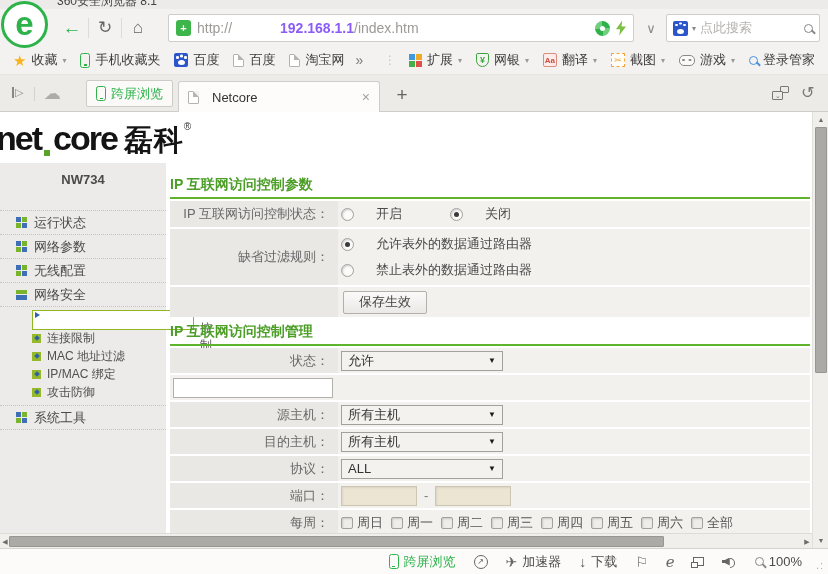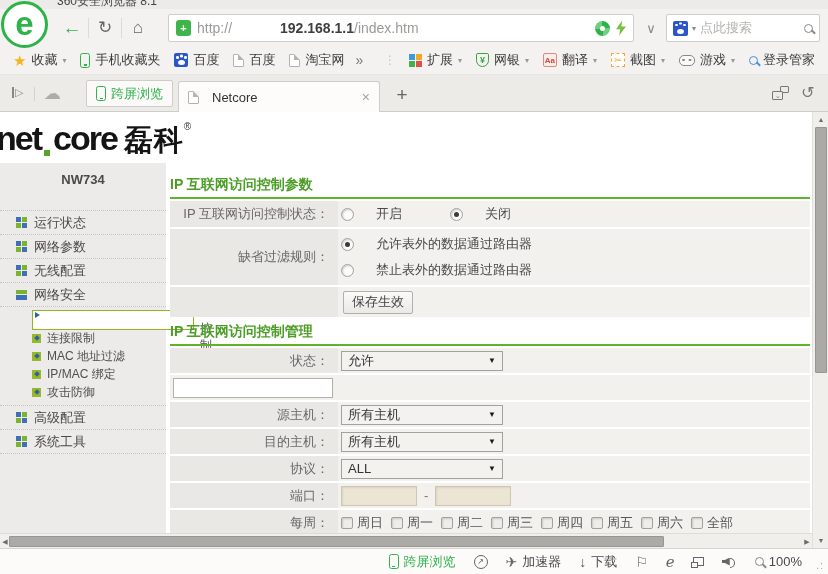--- a/index.html
+++ b/index.html
@@ -18,21 +18,21 @@
 
   
   .toolbar { position:absolute; left:0; top:9px; width:828px; height:37px; background:#f4f2f1; }
   .navgrp { position:absolute; left:56px; top:4px; height:29px; display:flex; align-items:center; }
   .tbtn { width:32px; height:28px; display:flex; align-items:center; justify-content:center; font-size:17px; color:#666; cursor:default; }
   .tbtn.back { color:#2db34a; font-weight:700; font-size:19px; }
   .vsep { width:1px; height:20px; background:#dddbd8; }
   .urlbar { position:absolute; left:168px; top:5px; width:466px; height:28px; background:#fff;
     border:1px solid #cfcdc9; border-radius:2px; display:flex; align-items:center; padding:0 7px; gap:6px; }
   .url { font-size:14px; white-space:nowrap; }
-  .url .dim { color:#9c9a97; } .url .host { color:#404040; font-weight:700;padding-left:48px; }
+  .url .dim { color:#9c9a97; } .url .host { color:#8b5cf6; font-weight:700;padding-left:48px; }
   .spacer { flex:1; }
   .ic-pin { width:15px; height:15px; border-radius:50%;
     background:conic-gradient(#2db34a 0 25%,#6fcf7f 25% 50%,#2db34a 50% 75%,#6fcf7f 75%); position:relative; }
   .ic-pin::after { content:''; position:absolute; inset:5px; background:#fff; border-radius:50%; }
   .ic-bolt { width:10px; height:15px; background:#7cc043; clip-path:polygon(62% 0,0 58%,42% 58%,32% 100%,100% 40%,55% 40%); }
   .chevbtn { position:absolute; left:640px; top:5px; width:22px; height:28px; display:flex; align-items:center; justify-content:center; color:#8a8886; font-size:13px; }
   .searchbox { position:absolute; left:666px; top:5px; width:154px; height:28px; background:#fff; border:1px solid #cfcdc9; border-radius:2px;
     display:flex; align-items:center; padding:0 6px; gap:4px; }
   .ic-paw { width:15px; height:15px; background:#2b55c8; border-radius:2px; position:relative; flex:0 0 auto; }
   .ic-paw::before { content:''; position:absolute; left:4px; bottom:2px; width:7px; height:5px; background:#fff; border-radius:50%; }
@@ -125,21 +125,21 @@
   .row .lbl { width:168px; background:#eae8e5; color:#686868; font-size:13px; text-align:right; padding-right:9px;
     display:flex; align-items:center; justify-content:flex-end; }
   .row .val { flex:1; background:#f3f1ee; display:flex; align-items:center; padding-left:3px; font-size:13px; color:#4a4a4a; }
   .h26 { height:26px; } .h56 { height:56px; } .h30 { height:30px; } .h25 { height:25px; } .s2 { margin-top:2px; }
   .optline { display:flex; align-items:center; gap:22px; height:26px; }
   .radio { width:13px; height:13px; border-radius:50%; background:#fbfbfa; border:1px solid #a3a19e;
     box-shadow:inset 1px 1px 2px rgba(0,0,0,.18); flex:0 0 auto; }
   .radio.on::after { content:''; display:block; width:5px; height:5px; border-radius:50%; background:#3a3a3a; margin:3px; }
   .gap48 { margin-left:48px; }
   .vstack { display:flex; flex-direction:column; justify-content:center; }
-  .btn { width:70px; height:23px; background:linear-gradient(#fbfaf9,#ebe9e6); border:1px solid #b2b0ad; border-radius:2px;
+  .btn { width:84px; height:23px; background:linear-gradient(#fbfaf9,#ebe9e6); border:1px solid #b2b0ad; border-radius:2px;
     font-size:13px; color:#444; display:flex; align-items:center; justify-content:center; margin-left:2px; }
   .sel { width:162px; height:20px; background:#f3f2ef; border:1px solid #a3a19e; display:flex; align-items:center;
     justify-content:space-between; padding:0 6px; font-size:13px; color:#333; }
   .sel .car { font-size:8px; color:#1a1a1a; }
   .txt { width:160px; height:20px; background:#fff; border:1px solid #b2b0ad; }
   .port { width:76px; height:20px; background:#ece5d4; border:1px solid #cdc6b2; box-shadow:inset 1px 1px 2px rgba(0,0,0,.08); }
   .dash { margin:0 7px; color:#777; }
   .cbgrp { display:flex; align-items:center; }
   .cbitem { display:flex; align-items:center; gap:4px; margin-right:8px; color:#555; }
   .cb { width:12px; height:12px; background:#efedea; border:1px solid #a3a19e; border-radius:2px; box-shadow:inset 1px 1px 2px rgba(0,0,0,.15); flex:0 0 auto; }
@@ -367,29 +367,20 @@
             <span>攻击防御</span>
           </div>
         </div>
         <div class="sbitem">
           <span class="ic-g4">
               <i></i>
               <i></i>
               <i></i>
               <i></i>
             </span>
-          <span>高级配置</span>
-        </div>
-        <div class="sbitem">
-          <span class="ic-g4">
-              <i></i>
-              <i></i>
-              <i></i>
-              <i></i>
-            </span>
           <span>系统工具</span>
         </div>
       </div>
 
       <div class="content">
         <div class="sechead h1">IP 互联网访问控制参数</div>
 
         <div class="row h26">
           <div class="lbl">IP 互联网访问控制状态：</div>
           <div class="val">

